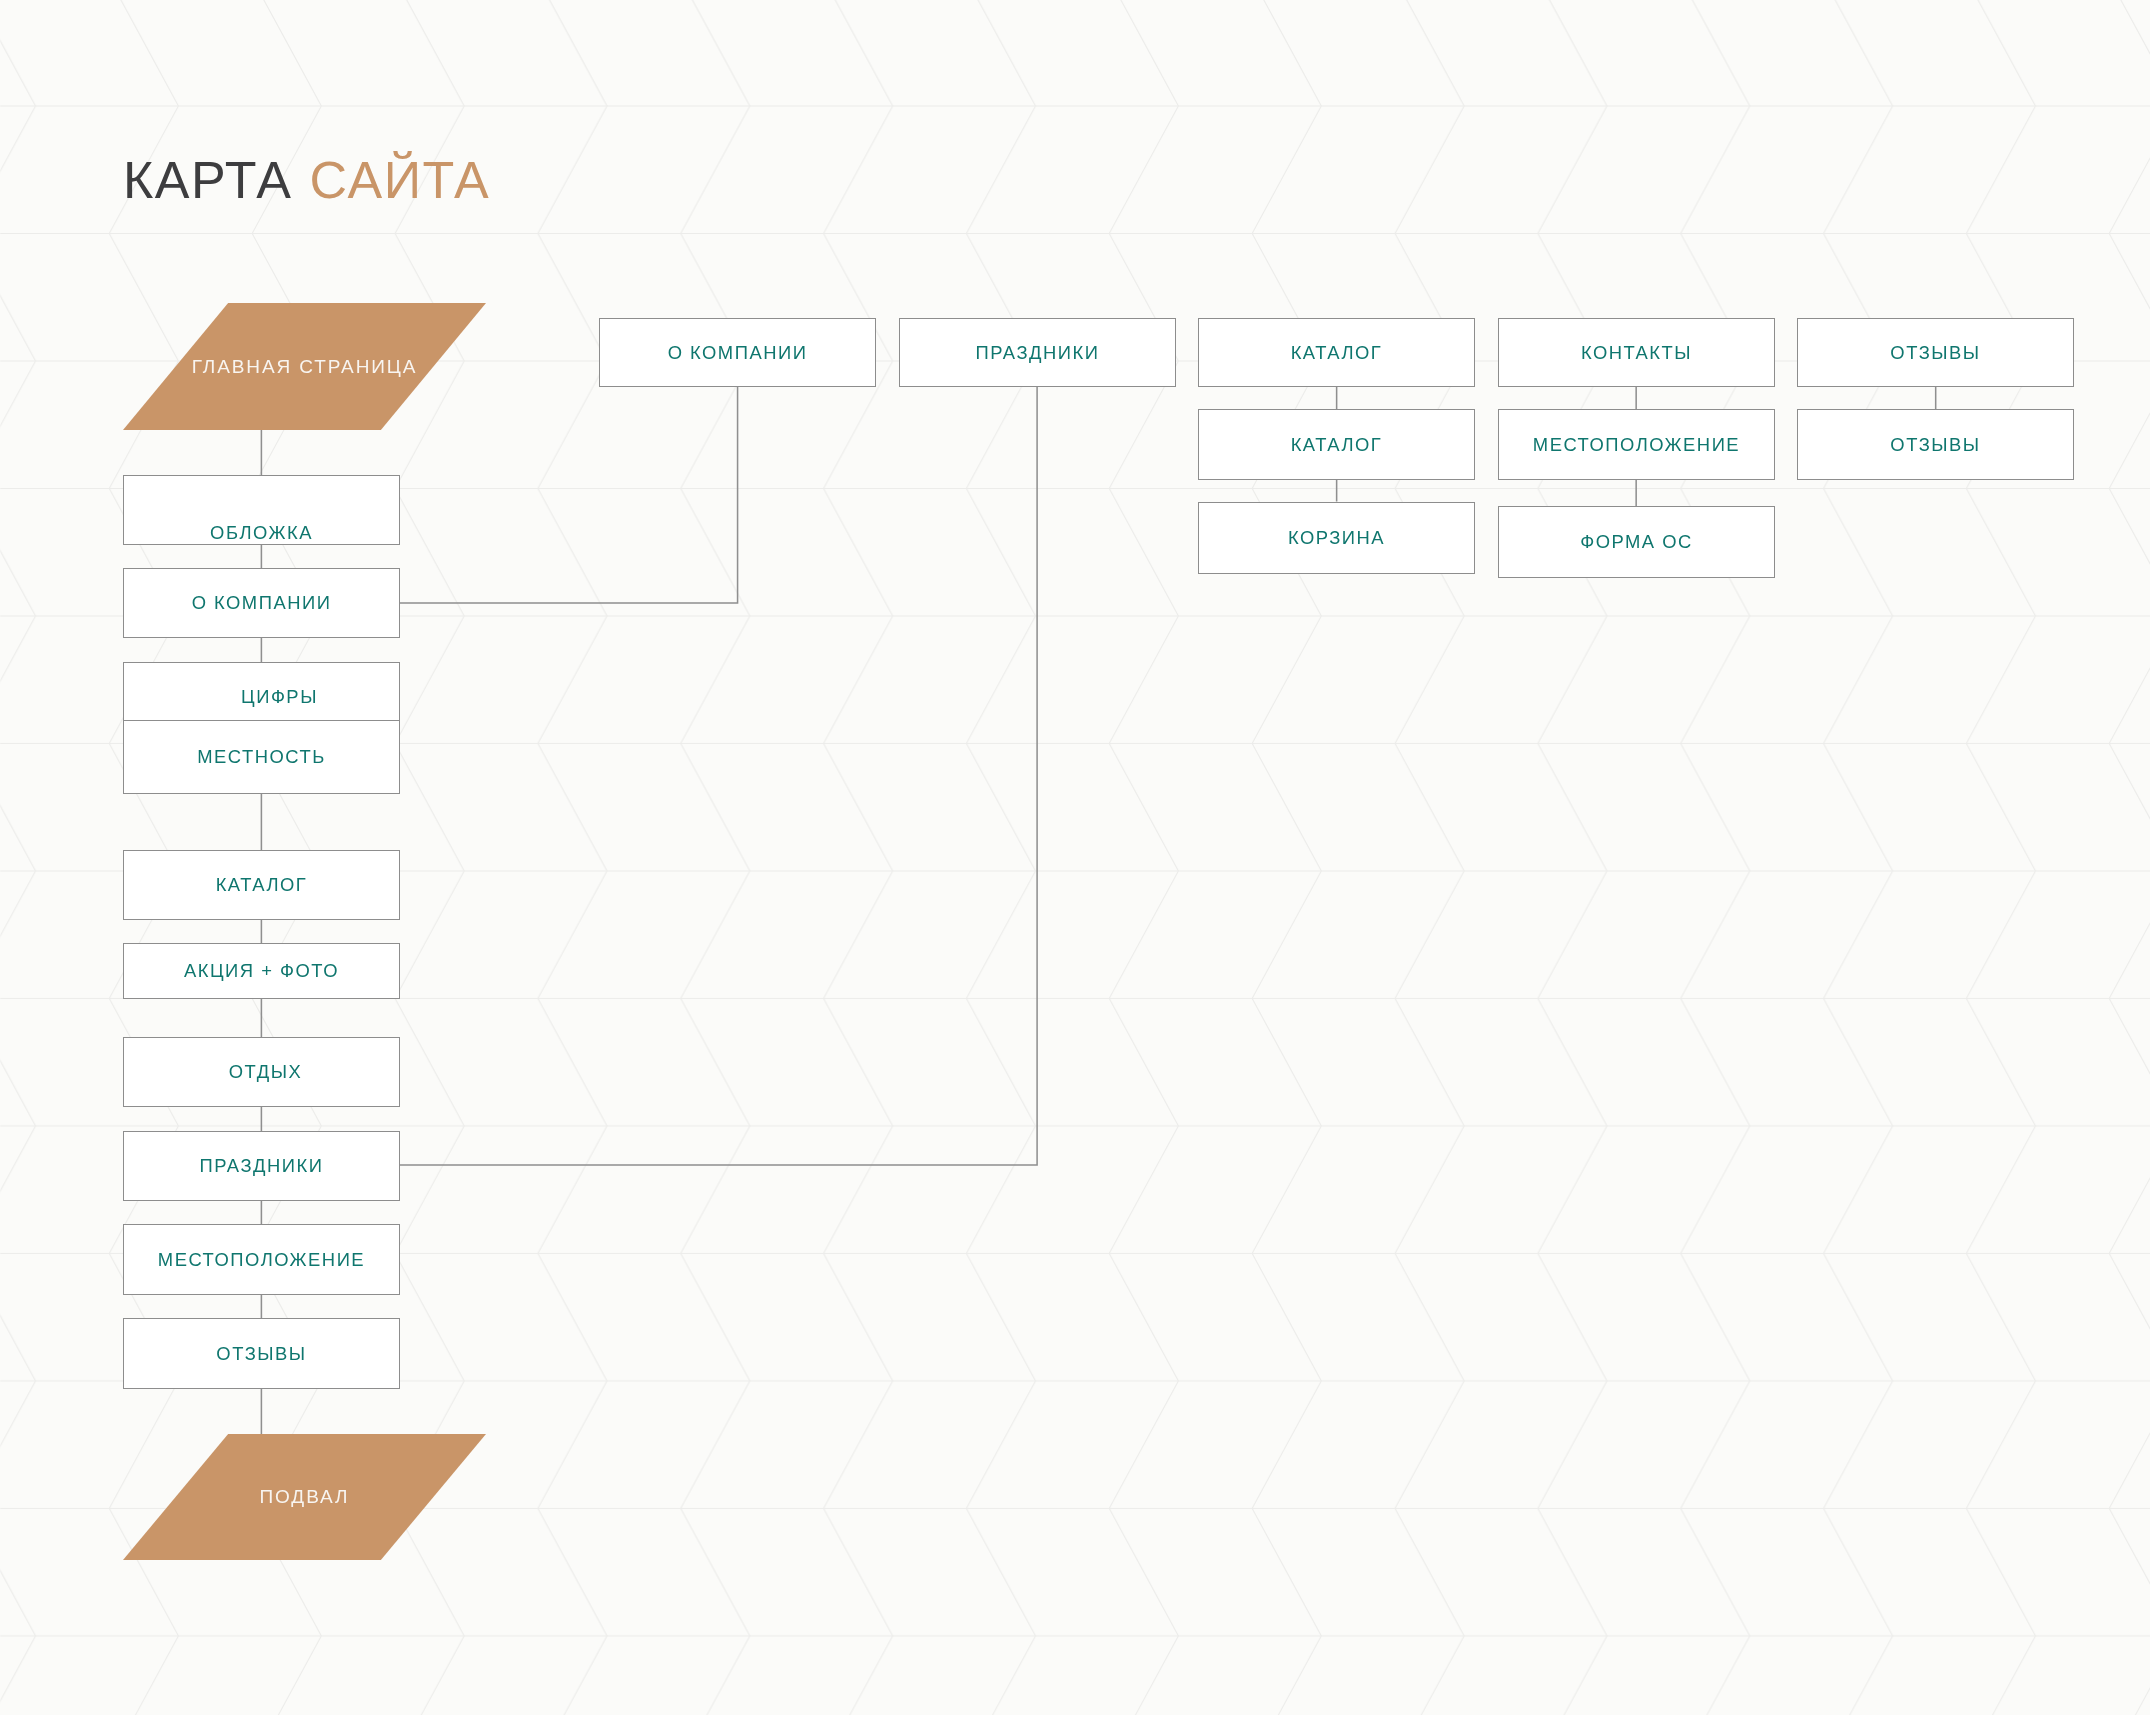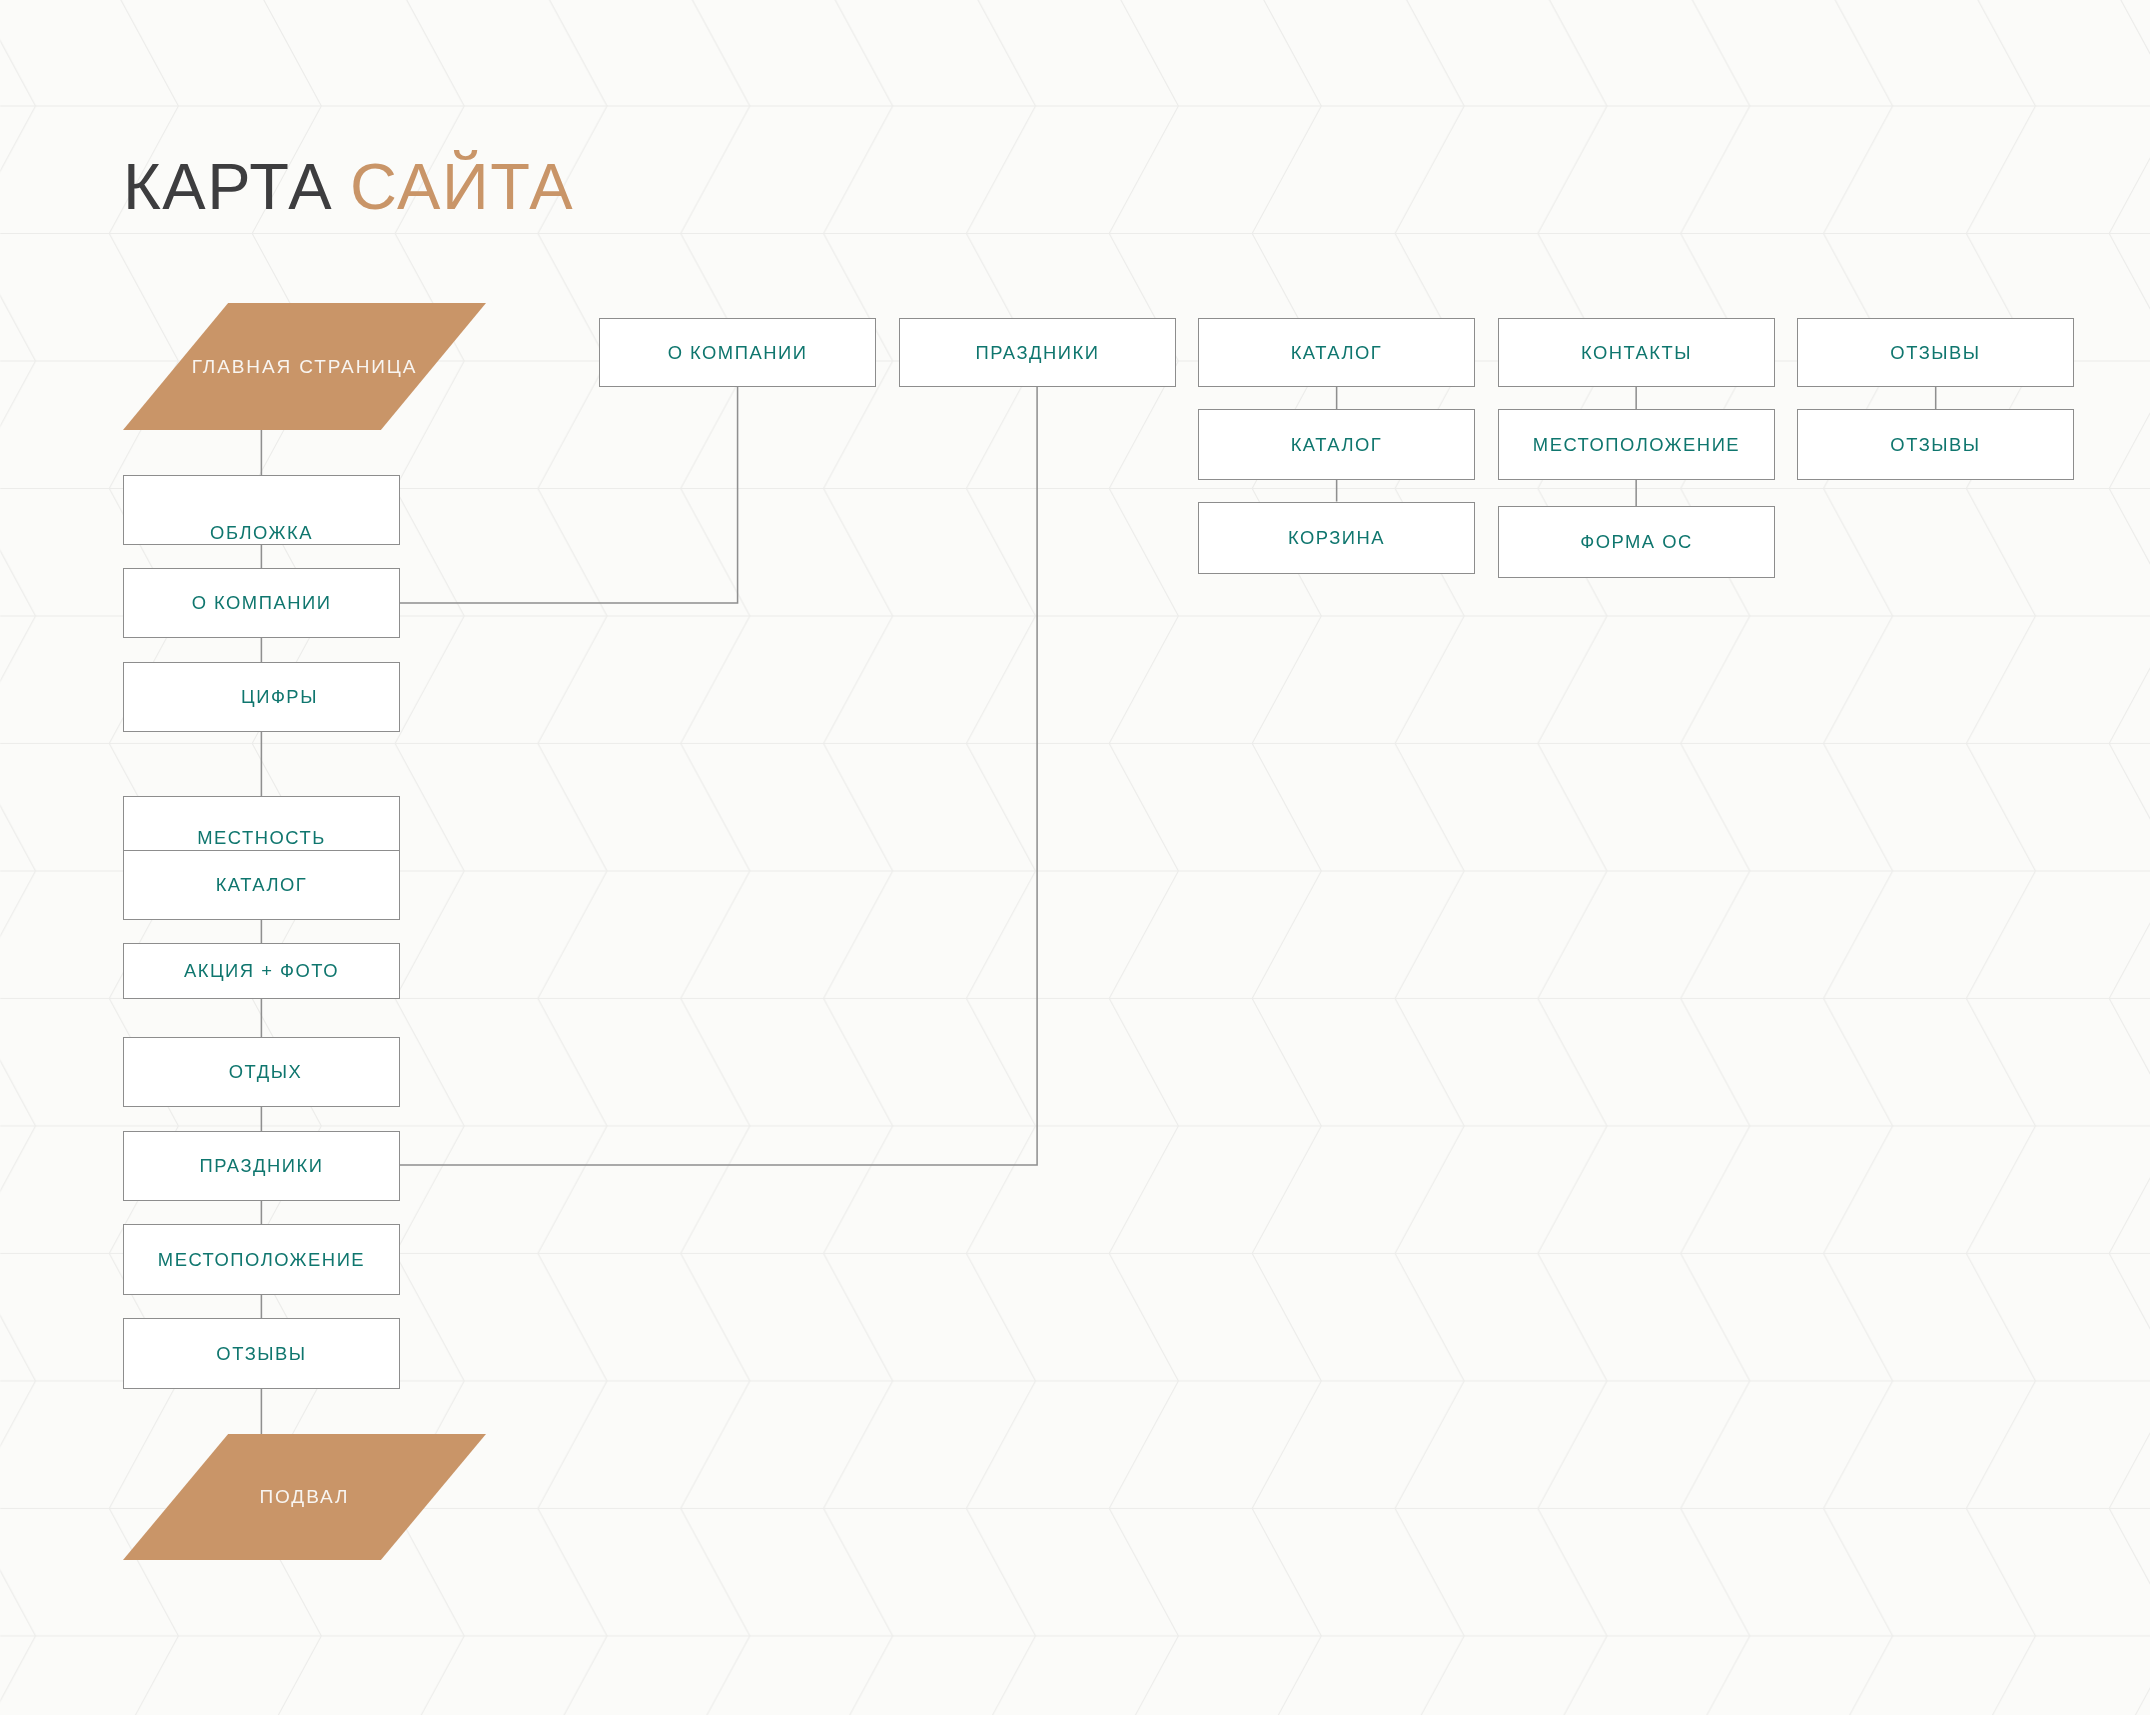--- a/index.html
+++ b/index.html
@@ -14,21 +14,21 @@
   }
   .bg-svg {
     position: absolute;
     left: 0; top: 0;
     width: 2151px; height: 1715px;
   }
   .title {
     position: absolute;
     left: 123px;
     top: 154px;
-    font-size: 65px;
+    font-size: 52px;
     letter-spacing: 1.5px;
     font-weight: 400;
     color: #3d3d3f;
     white-space: nowrap;
     line-height: 1;
   }
   .title .accent { color: #c99568; }
   .title .primary { margin-right: 17px; }
   .node {
     position: absolute;
@@ -91,21 +91,21 @@
 
   <div class="node" style="left:123px; top:475px; width:277px; height:70px;align-items:flex-end;">
     <span>ОБЛОЖКА</span>
   </div>
   <div class="node" style="left:123px; top:568px; width:277px; height:70px;">
     <span>О КОМПАНИИ</span>
   </div>
   <div class="node" style="left:123px; top:662px; width:277px; height:70px;padding-left:36px;">
     <span>ЦИФРЫ</span>
   </div>
-  <div class="node" style="left:123px; top:796px; width:277px; height:83px;text-align:right;">
+  <div class="node" style="left:123px; top:720px; width:277px; height:74px;text-align:right;">
     <span>МЕСТНОСТЬ</span>
   </div>
   <div class="node" style="left:123px; top:850px; width:277px; height:70px;">
     <span>КАТАЛОГ</span>
   </div>
   <div class="node" style="left:123px; top:943px; width:277px; height:56px;">
     <span>АКЦИЯ + ФОТО</span>
   </div>
   <div class="node" style="left:123px; top:1037px; width:277px; height:70px;padding-left:8px;">
     <span>ОТДЫХ</span>

